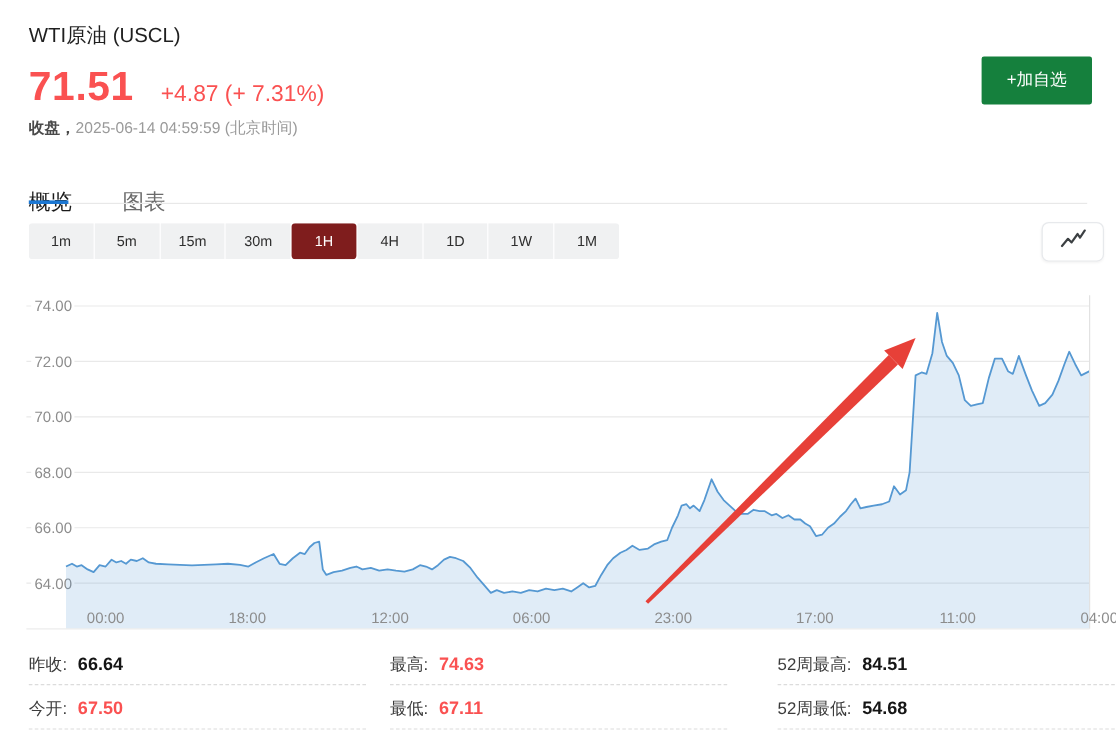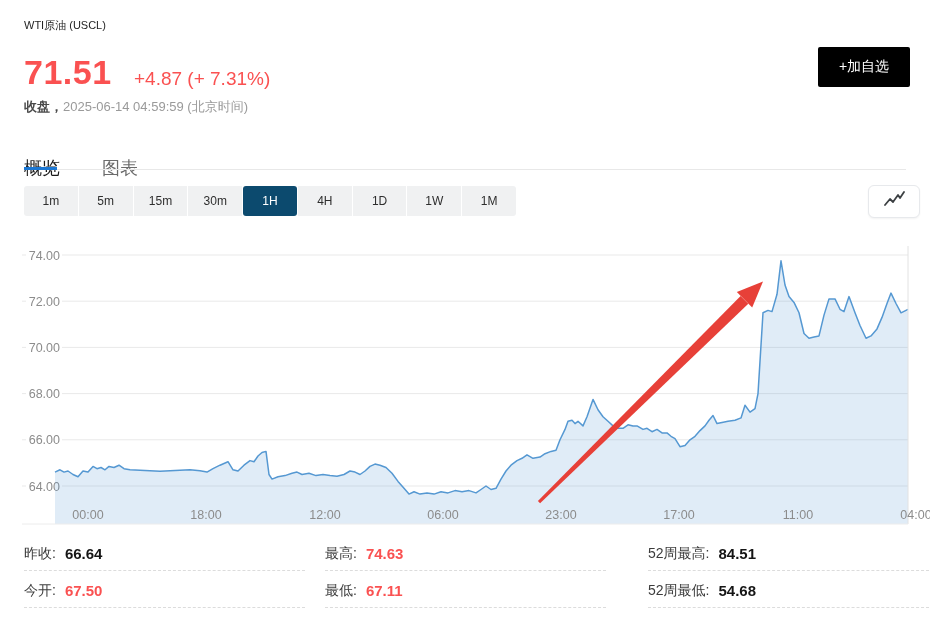--- a/index.html
+++ b/index.html
@@ -2,48 +2,48 @@
 <html><head>
 <meta charset="utf-8">
 <style>
   html,body{margin:0;padding:0;background:#fff;}
   #app{
     position:relative;width:930px;height:625px;background:#fff;overflow:hidden;
     font-family:"Liberation Sans","DejaVu Sans",sans-serif;
     -webkit-font-smoothing:antialiased;
   }
   
-  .title{position:absolute;left:24px;top:18px;font-size:11px;color:#1f1f1f;}
+  .title{position:absolute;left:24px;top:18px;font-size:17px;color:#1f1f1f;}
   .price{position:absolute;left:24px;top:53px;font-size:34px;font-weight:bold;color:#fa5151;letter-spacing:.5px;}
   .change{position:absolute;left:134px;top:68px;font-size:19px;color:#fa5151;}
   .statusline{position:absolute;left:24px;top:98px;font-size:13px;}
   .statusline .lab{color:#4a4a4a;font-weight:bold;}
   .statusline .ts{color:#9a9a9a;}
   .watch-btn{
     position:absolute;left:818px;top:47px;width:92px;height:40px;
-    background:#000000;color:#fff;border:none;border-radius:2px;
+    background:#15803d;color:#fff;border:none;border-radius:2px;
     font-size:14px;font-family:inherit;cursor:pointer;
   }
   
   .tabs{position:absolute;left:24px;top:156px;font-size:18px;}
   .tab{display:inline-block;cursor:pointer;}
   .tab.active{color:#1a1a1a;}
   .tab.inactive{color:#6b6b6b;margin-left:37px;}
   .tab-border{position:absolute;left:24px;top:169px;width:882px;height:1px;background:#e8e8e8;}
   .tab-underline{position:absolute;left:24px;top:167px;width:33px;height:3px;background:#1b77d3;}
   
   .intervals{
     position:absolute;left:24px;top:186px;width:492px;height:30px;
     display:flex;gap:1px;border-radius:3px;overflow:hidden;
   }
   .seg{
     flex:1;display:flex;align-items:center;justify-content:center;
     background:#f0f1f2;color:#2e2e2e;font-size:12px;font-family:inherit;border:none;cursor:pointer;
   }
-  .seg.active{background:#0c4a6e;color:#fff;border-radius:3px;}
+  .seg.active{background:#7f1d1d;color:#fff;border-radius:3px;}
   .style-btn{
     position:absolute;left:868px;top:185px;width:52px;height:33px;
     background:#fff;border:1px solid #e7e9ec;border-radius:6px;
     box-shadow:0 1px 2px rgba(0,0,0,.05);cursor:pointer;
     display:flex;align-items:center;justify-content:center;
   }
   
   .chart{position:absolute;left:0;top:240px;width:930px;height:290px;}
   
   .stats-cell{

